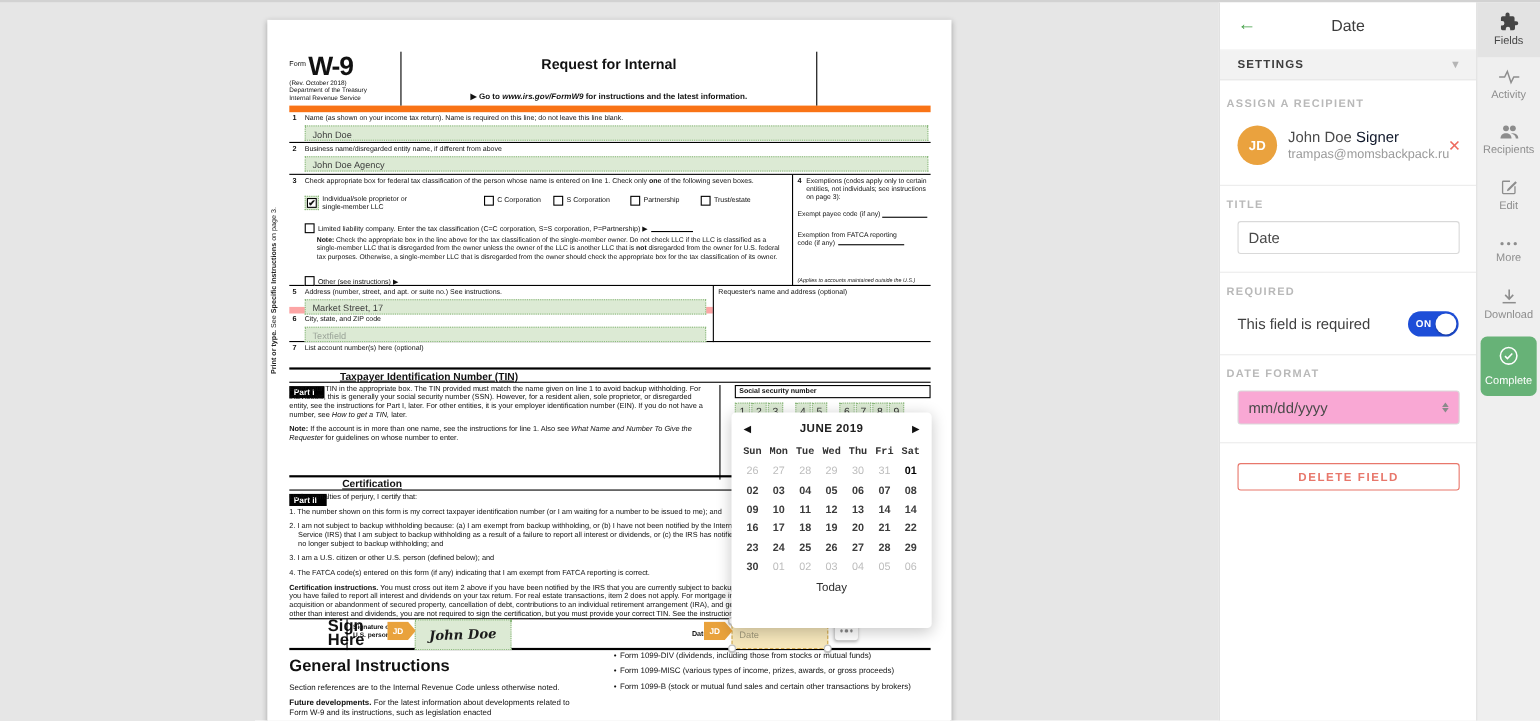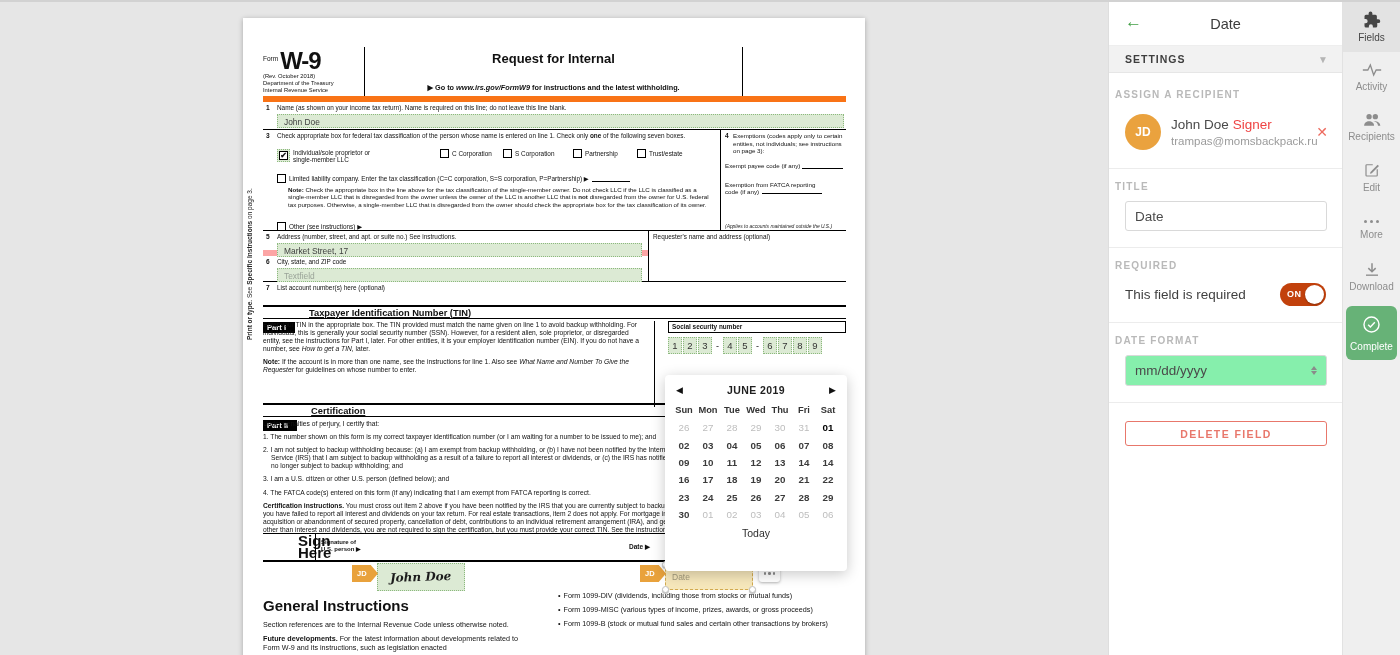--- a/index.html
+++ b/index.html
@@ -120,53 +120,53 @@
              box-shadow:0 1px 3px rgba(0,0,0,.3); z-index:22; display:flex; align-items:center; justify-content:center; gap:2px; }
   .dotsbtn i { width:2.5px; height:2.5px; border-radius:50%; background:#8a8a8a; }
 
   
   .calendar { position:absolute; left:665px; top:373px; width:182px; height:196px; background:#fff; border-radius:4px;
               box-shadow:0 3px 14px rgba(0,0,0,.22); z-index:30; padding:9px 7px 4px; }
   .cal-head { display:flex; align-items:center; justify-content:space-between; padding:0 4px 6px; }
   .cal-month { font-weight:bold; font-size:10.5px; letter-spacing:.4px; color:#1f1f1f; }
   .cal-arrow { font-size:9px; color:#111; cursor:pointer; }
   .cal-days, .cal-grid { display:grid; grid-template-columns:repeat(7,24px); }
-  .cal-dayname { font-weight:bold; font-size:9.3px; color:#333; text-align:center; padding:3px 0 4px; }
+  .cal-dayname { font-weight:bold; font-size:9.3px; color:#333; text-align:center; padding:3px 0 4px;font-family:Liberation Mono, monospace; }
   .cal-cell { font-size:9.8px; font-weight:bold; color:#3b3b3b; text-align:center; padding:3.2px 0; cursor:pointer; }
   .cal-cell.muted { color:#bdbdbd; font-weight:normal; }
   .cal-cell.strong { color:#000; }
   .cal-today { text-align:center; font-size:10.5px; color:#2e2e2e; padding-top:4px; cursor:pointer; }
 
   
   .sidebar { position:absolute; left:1108px; top:0; width:234px; height:655px; background:#fff; border-left:1px solid #dedede; z-index:5; }
   .sb-head { height:44px; display:flex; align-items:center; justify-content:center; position:relative; border-bottom:1px solid #eee; }
   .sb-back { position:absolute; left:16px; top:11px; color:#43a047; font-size:17px; cursor:pointer; line-height:1; }
   .sb-title { font-size:14.5px; color:#3c3c3c; }
   .sb-settings { height:27px; background:#f2f2f2; border-bottom:1px solid #e6e6e6; display:flex; align-items:center; justify-content:space-between; padding:0 14px 0 16px; }
   .sb-settings-lbl { font-size:10.5px; font-weight:bold; letter-spacing:1px; color:#3e3e3e; }
   .sb-chevron { color:#b5b5b5; font-size:10px; }
   .sb-seclab { font-size:10px; letter-spacing:1.2px; color:#b9b9b9; padding:0 6px;font-weight:bold; }
   .assign-lab { margin-top:16px; }
   .recipient { position:relative; padding:14px 16px 18px; display:flex; align-items:center; gap:10px; border-bottom:1px solid #ececec; }
   .avatar { width:36px; height:36px; border-radius:50%; background:#eaa23e; color:#fff; font-weight:bold; font-size:12px;
             display:flex; align-items:center; justify-content:center; flex:none; }
   .rec-name { font-size:13.5px; color:#4a4a4a; }
-  .rec-role { color:#ef4444; margin-left:4px; }
+  .rec-role { color:#0f172a; margin-left:4px; }
   .rec-email { font-size:11.5px; color:#9b9b9b; margin-top:3px; }
   .rec-x { position:absolute; right:14px; top:24px; color:#ed6a5e; font-size:14px; cursor:pointer; }
   .sb-block { border-bottom:1px solid #ececec; padding-bottom:16px; }
   .ti-lab { margin-top:12px; }
   .sb-input { margin:9px 16px 0; width:202px; height:30px; border:1px solid #d9d9d9; border-radius:3px;
               font-size:13.5px; color:#4a4a4a; padding:0 9px; font-family:"Liberation Sans",sans-serif; background:#fff; }
   .req-row { display:flex; align-items:center; justify-content:space-between; padding:12px 16px 0; }
   .req-text { font-size:13.5px; color:#3f3f3f; }
-  .toggle { width:46px; height:23px; border-radius:12px; background:#c2410c; position:relative; cursor:pointer; flex:none; }
+  .toggle { width:46px; height:23px; border-radius:12px; background:#1d4ed8; position:relative; cursor:pointer; flex:none; }
   .toggle-on { position:absolute; left:7px; top:6px; color:#fff; font-size:9px; font-weight:bold; letter-spacing:.5px; }
   .knob { position:absolute; right:2px; top:2px; width:19px; height:19px; border-radius:50%; background:#fff; box-shadow:0 1px 2px rgba(0,0,0,.3); }
-  .sb-select { margin:9px 16px 0; width:202px; height:31px; border:1px solid #d9d9d9; border-radius:3px; background:#86efac;
+  .sb-select { margin:9px 16px 0; width:202px; height:31px; border:1px solid #d9d9d9; border-radius:3px; background:#f9a8d4;
                display:flex; align-items:center; justify-content:space-between; padding:0 9px; cursor:pointer; }
   .sel-val { font-size:13.5px; color:#4a4a4a; }
   .stepper { display:flex; flex-direction:column; gap:1px; align-items:center; }
   .stepper b { width:0; height:0; border-left:3.5px solid transparent; border-right:3.5px solid transparent; }
   .st-up { border-bottom:4.5px solid #8a8a8a; }
   .st-dn { border-top:4.5px solid #8a8a8a; }
   .del-btn { margin:18px 16px 0; width:202px; height:25px; border:1px solid #e8776b; border-radius:3px; background:#fff;
              color:#e8776b; font-size:10.5px; font-weight:bold; letter-spacing:1.4px; display:flex; align-items:center; justify-content:center; cursor:pointer; }
 
   
@@ -201,29 +201,33 @@
           <span class="hdr-number">W-9</span>
         </div>
         <div class="hdr-small">(Rev. October 2018)</div>
         <div class="hdr-small">Department of the Treasury</div>
         <div class="hdr-small">Internal Revenue Service</div>
       </div>
       <div class="hdr-center">
         <div class="hdr-title">
           <div>Request for Internal</div>
         </div>
-        <div class="hdr-goto"><span>▶ Go to </span><span class="lnk">www.irs.gov/FormW9</span><span> for instructions and the latest withholding.</span></div>
+        <div class="hdr-goto"><span>▶ Go to </span><span class="lnk">www.irs.gov/FormW9</span><span> for instructions and the latest information.</span></div>
       </div>
     </div>
 
     <div class="row" style="height:28px;">
       <div class="lab"><span class="num">1</span><span>Name (as shown on your income tax return). Name is required on this line; do not leave this line blank.</span></div>
       <div class="gfield">John Doe</div>
     </div>
 
+    <div class="row" style="height:29px;">
+      <div class="lab"><span class="num">2</span><span>Business name/disregarded entity name, if different from above</span></div>
+      <div class="gfield">John Doe Agency</div>
+    </div>
 
     <div class="row b3">
       <div class="b3-left">
         <div class="lab" style="width:440px;">
           <span class="num">3</span><span>Check appropriate box for federal tax classification of the person whose name is entered on line 1. Check only </span><span class="bold">one</span><span> of the following seven boxes.</span>
         </div>
         <div class="cbrow">
           <div class="cb-wrap opt1">
             <span class="cb-checked">
                 <span class="cb">✔</span>

